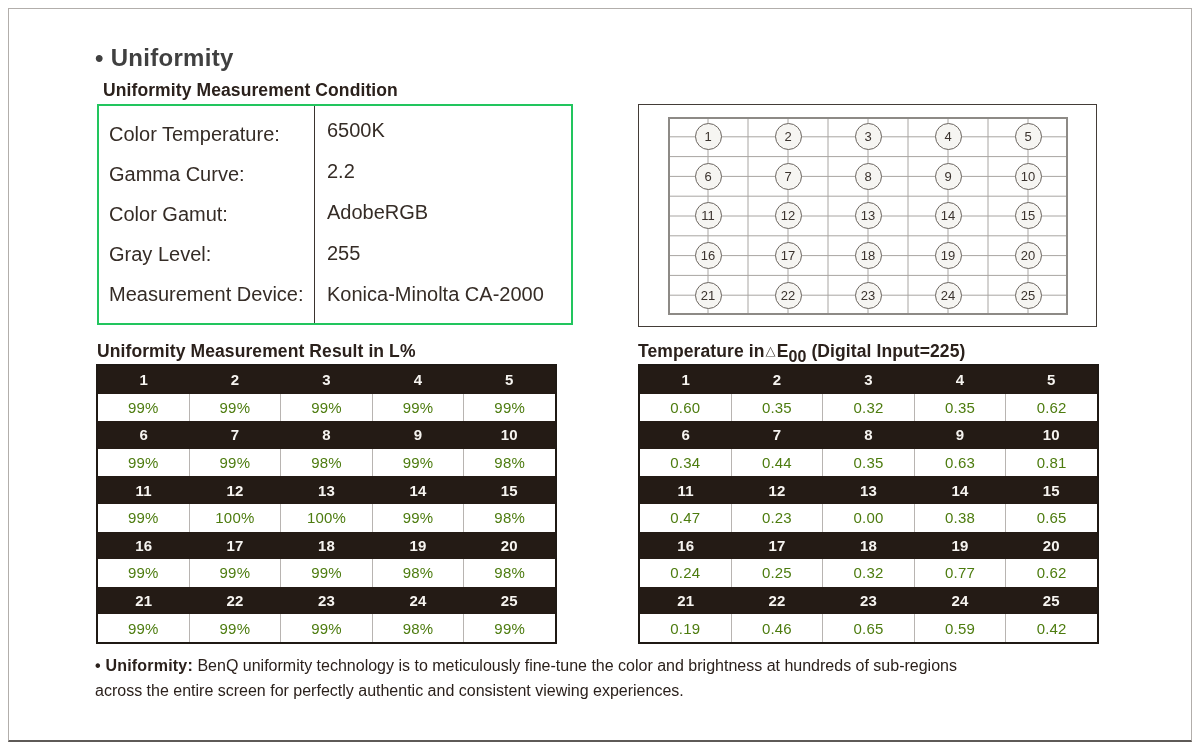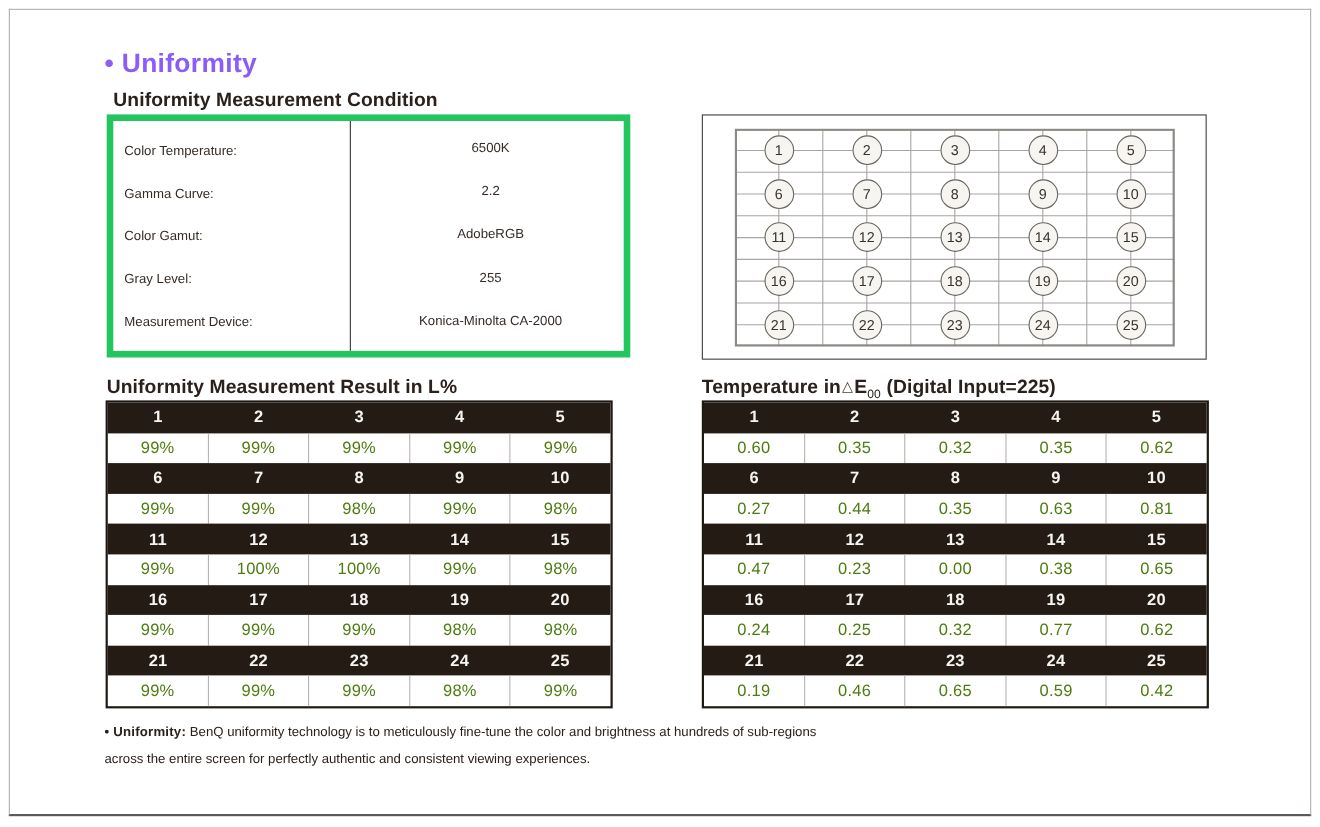--- a/index.html
+++ b/index.html
@@ -7,40 +7,40 @@
   .page {
     position:relative; width:1200px; height:752px; background:#ffffff;
     font-family:"Liberation Sans", sans-serif; color:#2b211c; overflow:hidden;
   }
   .frame {
     position:absolute; left:8px; top:8px; width:1184px; height:734px;
     border:1px solid #b2aeab; border-bottom:2px solid #5e5a57; background:#ffffff;
   }
   .main-title {
     position:absolute; left:95px; top:44px; font-size:24px; font-weight:bold;
-    letter-spacing:0.3px; color:#8b5cf6;
+    letter-spacing:0.3px; color:#404040;
   }
   .section-heading {
     position:absolute; font-size:17.5px; font-weight:bold; color:#2b211c; letter-spacing:0.1px;
   }
   .h-cond { left:103px; top:80px; }
   .h-ill  { left:638px; top:80px; }
   .h-resl { left:97px; top:341px;text-align:right; }
   .h-de   { left:638px; top:341px; }
   .h-de .tri { font-size:13px; font-weight:normal; color:#4a423d; position:relative; top:-2px; margin:0 1px; }
-  .h-de sub { font-size:11px; font-weight:normal; }
+  .h-de sub { font-size:16px; font-weight:bold; }
 
   
   .cond-table {
     position:absolute; left:97px; top:104px; width:476px; height:221px;
-    border:6px solid #22c55e; display:flex; font-size:12px; color:#352c26;
+    border:2px solid #22c55e; display:flex; font-size:20px; color:#352c26;
   }
   .cond-col { display:flex; flex-direction:column; justify-content:space-around; }
   .cond-labels { width:216px; border-right:1.5px solid #3a332e; padding:8px 6px 8px 10px; }
-  .cond-values { flex:1; padding:4px 6px 8px 12px;align-items:center; }
+  .cond-values { flex:1; padding:4px 6px 8px 12px; }
   .cond-cell { white-space:nowrap; }
 
   
   .ill-box {
     position:absolute; left:638px; top:104px; width:459px; height:223px;
     border:1.5px solid #433c37; background:#ffffff;
   }
   .ill-grid-area { position:absolute; left:29px; top:12px; width:400px; height:198px; }
   .ill-grid-area svg { position:absolute; left:0; top:0; }
   .ill-circles {
@@ -65,21 +65,21 @@
   .t-cell {
     flex:1; display:flex; align-items:center; justify-content:center;
     font-size:15px; letter-spacing:0.2px;
   }
   .t-row.val .t-cell { border-left:1px solid #b8b4b1; color:#4d7c0f; }
   .t-row.val .t-cell:first-child { border-left:none; }
 
   
   .footer {
     position:absolute; left:95px; top:653px; width:1040px;
-    font-size:12px; line-height:25px; color:#2b211c;
+    font-size:16px; line-height:25px; color:#2b211c;
   }
   .footer b { letter-spacing:0.2px; }
 </style>
 </head>
 <body>
 
 <div class="page">
   <div class="frame"></div>
 
   <div class="main-title">• Uniformity</div>
@@ -300,21 +300,21 @@
         <div class="t-cell">0.62</div>
       </div>
       <div class="t-row head">
         <div class="t-cell">6</div>
         <div class="t-cell">7</div>
         <div class="t-cell">8</div>
         <div class="t-cell">9</div>
         <div class="t-cell">10</div>
       </div>
       <div class="t-row val">
-        <div class="t-cell">0.27</div>
+        <div class="t-cell">0.34</div>
         <div class="t-cell">0.44</div>
         <div class="t-cell">0.35</div>
         <div class="t-cell">0.63</div>
         <div class="t-cell">0.81</div>
       </div>
       <div class="t-row head">
         <div class="t-cell">11</div>
         <div class="t-cell">12</div>
         <div class="t-cell">13</div>
         <div class="t-cell">14</div>

